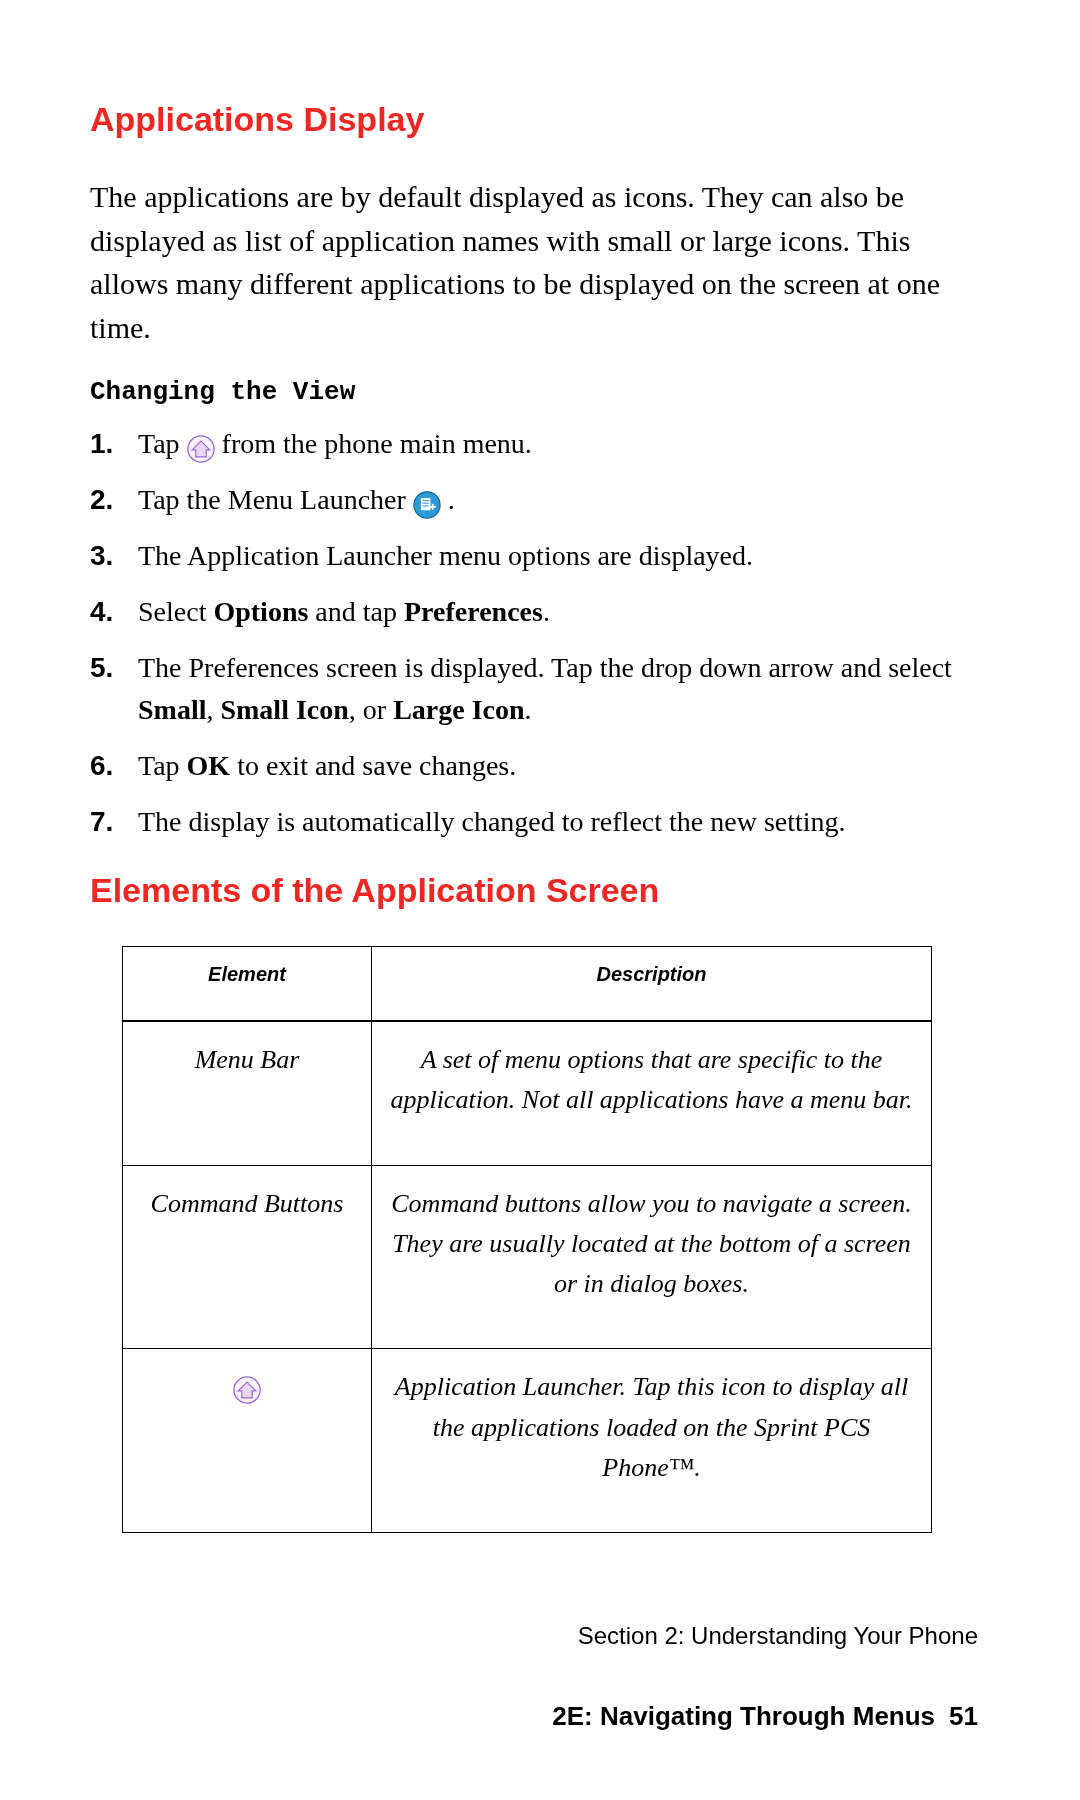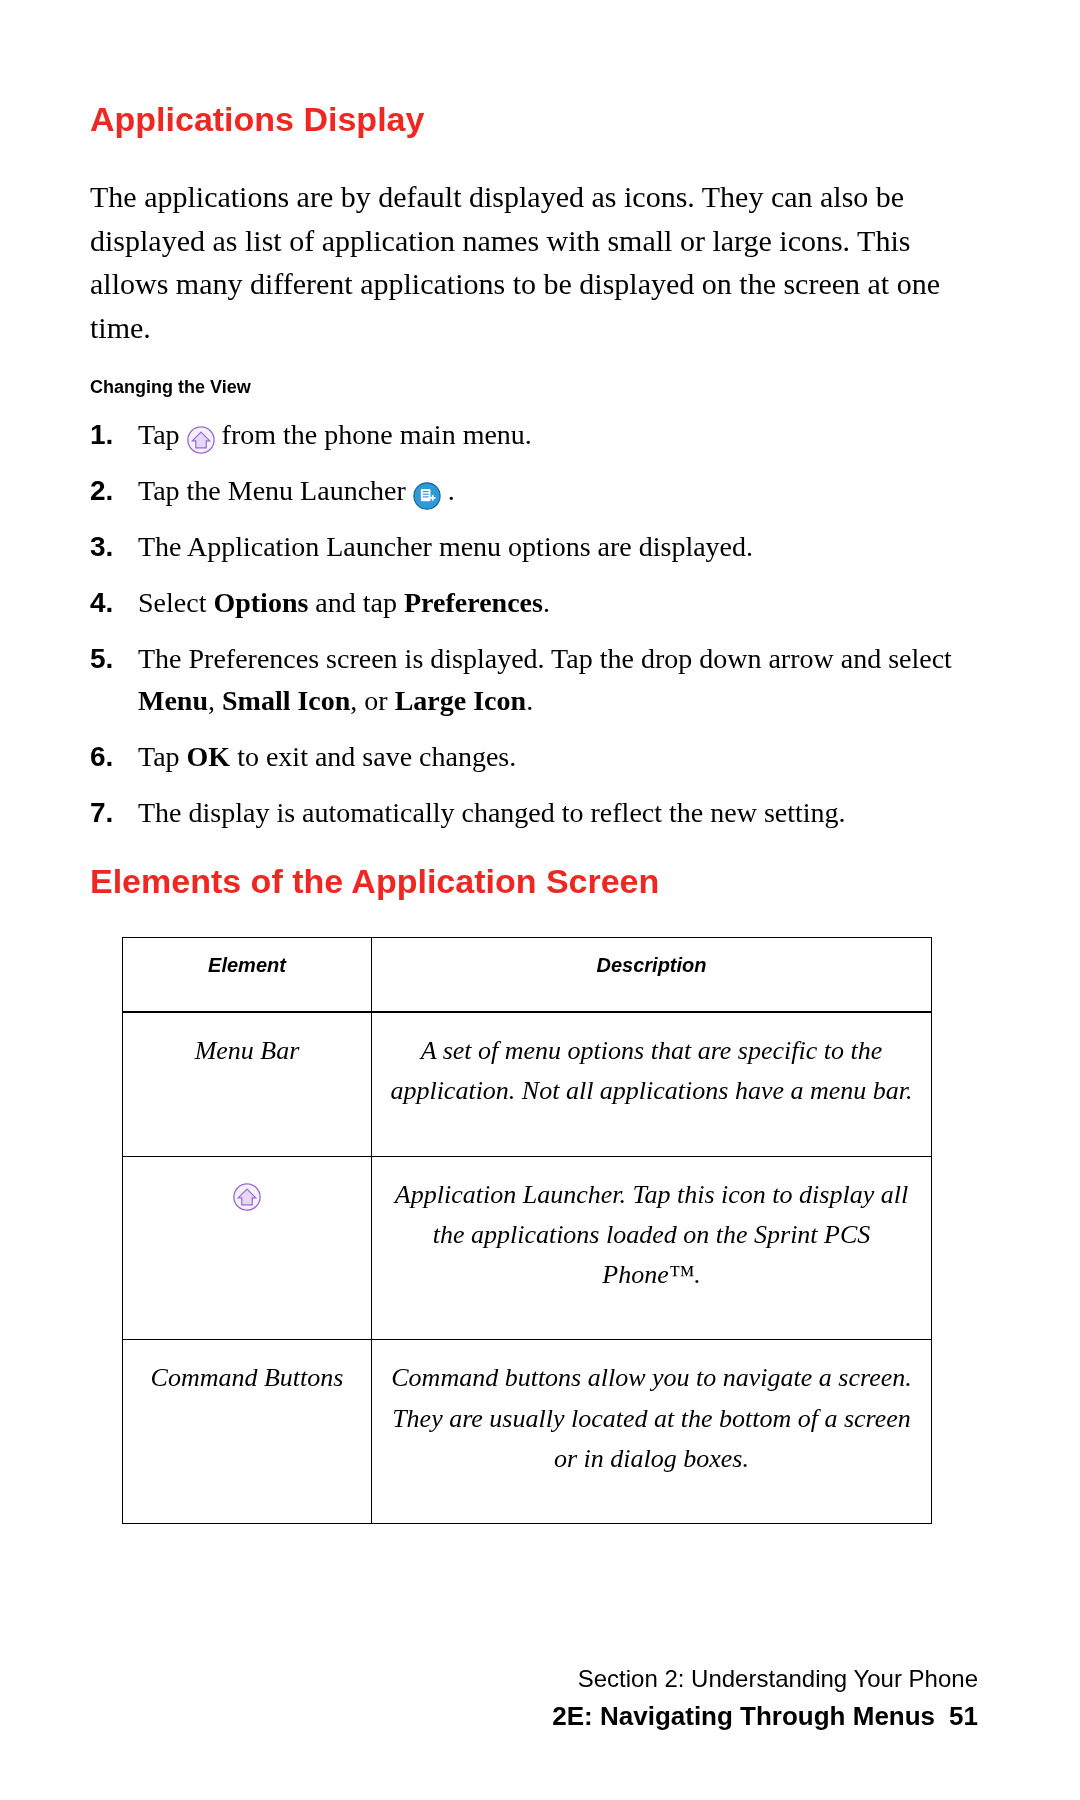--- a/index.html
+++ b/index.html
@@ -14,23 +14,23 @@
   }
   .sans{font-family:Arial,Helvetica,sans-serif;}
   .h-red{
     color:#ef2722;
     font-family:Arial,Helvetica,sans-serif;
     font-weight:700;
     font-size:34px;
     margin:0 0 36px 0;
   }
   .h-sub{
-    font-family:Liberation Sans, sans-serif;
+    font-family:Liberation Mono, monospace;
     font-weight:700;
-    font-size:18px;
+    font-size:26px;
     margin:17px 0 14px 0;
   }
   .body-p{
     font-size:30px;
     line-height:1.45;
     margin:0 0 28px 0;
   }
   ol.steps{
     list-style:none;
     padding:0;
@@ -91,21 +91,21 @@
   .col-el{width:220px;}
   .footer{
     position:absolute;
     bottom:64px;
     right:102px;
     text-align:right;
     font-family:Arial,Helvetica,sans-serif;
     font-size:24px;
     line-height:1.5;
   }
-  .footer .sub{font-weight:700;font-size:26px;}
+  .footer .sub{font-weight:700;font-size:26px;margin-top:43px;}
   .footer .sub .num{margin-left:14px;}
 </style>
 </head>
 <body>
 
 <div class="page">
 
   <h2 class="h-red">Applications Display</h2>
 
   <p class="body-p">The applications are by default displayed as icons. They can also be displayed as list of application names with small or large icons. This allows many different applications to be displayed on the screen at one time.</p>
@@ -135,21 +135,21 @@
           <path d="M20 18 h5 M22.5 15.5 v5" stroke="#fff" stroke-width="2" stroke-linecap="round"></path>
         </svg>
       </span>
       <span>.</span>
     </li>
     <li>The Application Launcher menu options are displayed.</li>
     <li>
       <span>Select </span><b class="sans">Options</b><span> and tap </span><b class="sans">Preferences</b><span>.</span>
     </li>
     <li>
-      <span>The Preferences screen is displayed. Tap the drop down arrow and select </span><b class="sans">Menu</b><span>, </span><b class="sans">Small Icon</b><span>, or </span><b class="sans">Large Icon</b><span>.</span>
+      <span>The Preferences screen is displayed. Tap the drop down arrow and select </span><b class="sans">Small</b><span>, </span><b class="sans">Small Icon</b><span>, or </span><b class="sans">Large Icon</b><span>.</span>
     </li>
     <li>
       <span>Tap </span><b class="sans">OK</b><span> to exit and save changes.</span>
     </li>
     <li>The display is automatically changed to reflect the new setting.</li>
   </ol>
 
   <h2 class="h-red">Elements of the Application Screen</h2>
 
   <table class="elem">
@@ -159,33 +159,33 @@
       <th>Description</th>
     </tr>
     <tr class="header-sep">
           <td colspan="2"></td>
         </tr>
     <tr>
       <td class="col-el">Menu Bar</td>
       <td>A set of menu options that are specific to the application. Not all applications have a menu bar.</td>
     </tr>
     <tr>
+      <td class="col-el">Command Buttons</td>
+      <td>Command buttons allow you to navigate a screen. They are usually located at the bottom of a screen or in dialog boxes.</td>
+    </tr>
+    <tr>
       <td class="col-el">
         <span class="icon-home">
           <svg viewBox="0 0 32 32" width="28" height="28">
             <circle cx="16" cy="16" r="15" fill="#f6f0fb" stroke="#9a6bcf" stroke-width="1.5"></circle>
             <path d="M16 7 L26 17 H22 V25 H10 V17 H6 Z" fill="#e6d8f5" stroke="#9a6bcf" stroke-width="1.4"></path>
           </svg>
         </span>
       </td>
       <td>Application Launcher. Tap this icon to display all the applications loaded on the Sprint PCS Phone™.</td>
-    </tr>
-    <tr>
-      <td class="col-el">Command Buttons</td>
-      <td>Command buttons allow you to navigate a screen. They are usually located at the bottom of a screen or in dialog boxes.</td>
     </tr>
   </tbody>
     </table>
 
   <div class="footer">
     <div>Section 2: Understanding Your Phone</div>
     <div class="sub">
       <span>2E: Navigating Through Menus</span><span class="num">51</span>
     </div>
   </div>

